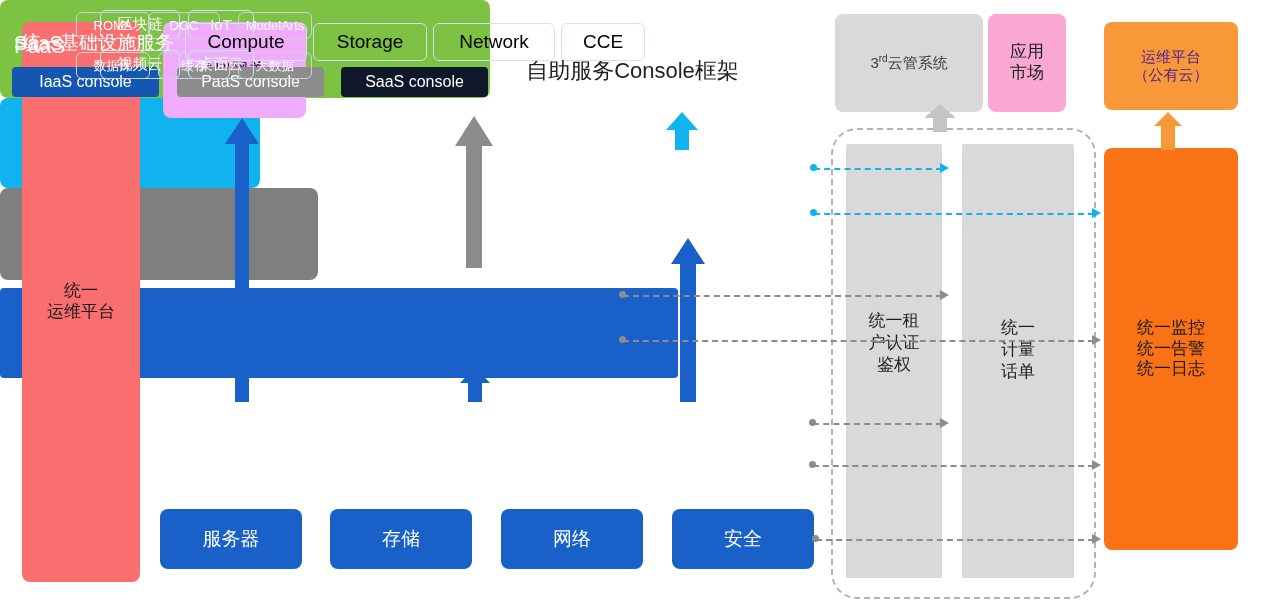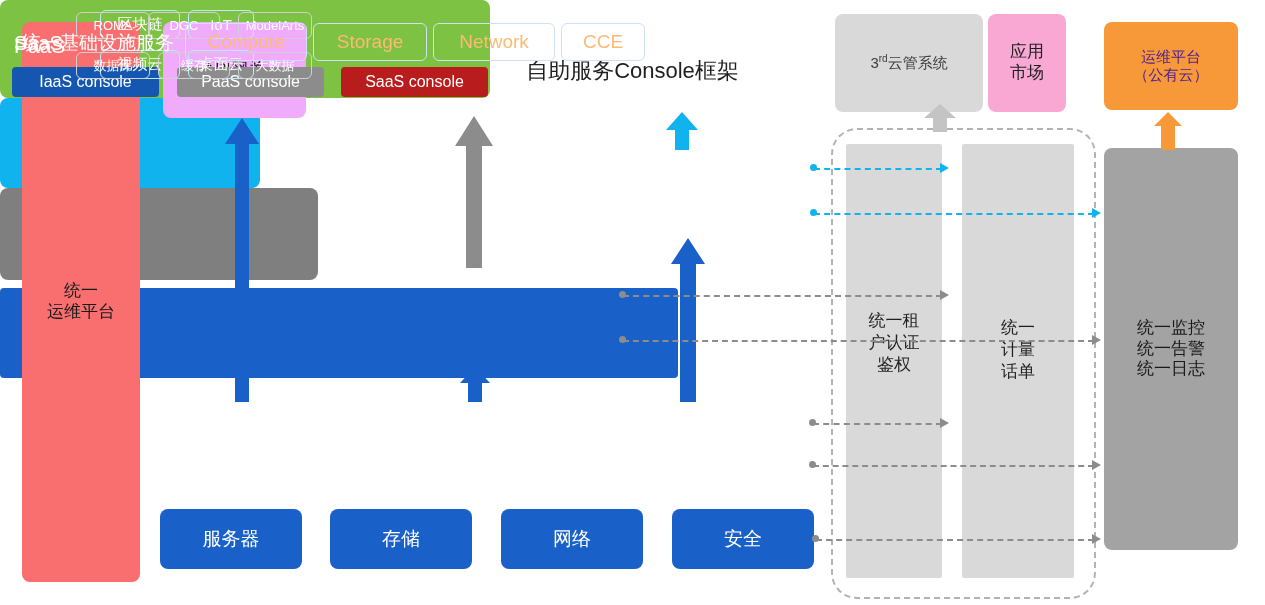--- a/index.html
+++ b/index.html
@@ -5,38 +5,38 @@
   html,body{margin:0;padding:0;background:#ffffff;}
   body{width:1265px;height:605px;overflow:hidden;
        font-family:"Liberation Sans","DejaVu Sans",sans-serif;}
   #stage{position:relative;width:1265px;height:605px;}
   .box{position:absolute;box-sizing:border-box;display:flex;align-items:center;
        justify-content:center;text-align:center;line-height:1.22;}
 
   
   .sec-gov{left:22px;top:22px;width:118px;height:560px;background:#f96f6f;
            border-radius:8px;color:#1a1a1a;font-size:17px;}
-  .ops{left:1104px;top:148px;width:134px;height:402px;background:#a3a3a3;
+  .ops{left:1104px;top:148px;width:134px;height:402px;background:#f97316;
        border-radius:8px;color:#1a1a1a;font-size:17px;}
   .ops-top{left:1104px;top:22px;width:134px;height:88px;background:#f79938;
            border-radius:8px;color:#4c1d95;font-size:15px;}
 
   
   .api-gw{left:163px;top:22px;width:143px;height:96px;background:#f0abfc;
           border-radius:8px;color:#262626;font-size:17px;text-decoration:underline;}
   .console{left:323px;top:22px;width:490px;height:98px;background:#7dc242;
            border-radius:8px;display:block;}
   .console-title{position:absolute;left:0;top:8px;width:100%;text-align:center;
                  color:#1f1f1f;font-size:22px;margin-top:48px;}
   .console-chip{position:absolute;top:67px;height:30px;border-radius:4px;
                 color:#fff;font-size:16px;display:flex;align-items:center;
                 justify-content:center;}
   .chip-iaas{left:12px;width:147px;background:#1557b0;}
   .chip-paas{left:177px;width:147px;background:#8c8c8c;}
-  .chip-saas{left:341px;width:147px;background:#b91c1c;}
+  .chip-saas{left:341px;width:147px;background:#0f172a;}
 
   .thirdcloud{left:835px;top:14px;width:148px;height:98px;background:#d9d9d9;
               border-radius:8px;color:#3d3d3d;font-size:15px;}
   .appmkt{left:988px;top:14px;width:78px;height:98px;background:#f9a8d4;
           border-radius:8px;color:#1f1f1f;font-size:17px;}
 
   
   .saas{left:553px;top:148px;width:260px;height:90px;background:#11b3ef;
         border-radius:8px;display:block;}
   .saas-label{position:absolute;left:14px;top:32px;color:#fff;font-size:20px;}
@@ -60,21 +60,21 @@
   .pc3{left:238px;top:12px;width:72px;}
   .pc4{left:76px;top:52px;width:72px;}
   .pc5{left:158px;top:52px;width:70px;}
   .pc6{left:238px;top:52px;width:72px;}
 
   
   .infra{left:160px;top:400px;width:678px;height:90px;background:#1960c8;
          border-radius:4px;display:block;margin-top:8px;}
   .infra-label{position:absolute;left:22px;top:30px;color:#fff;font-size:19px;}
   .infra-chip{position:absolute;top:23px;height:36px;border:1.6px solid #cfe0f7;
-              border-radius:6px;color:#fdba74;font-size:19px;display:flex;
+              border-radius:6px;color:#000000;font-size:19px;display:flex;
               align-items:center;justify-content:center;}
   .ic1{left:185px;width:120px;}
   .ic2{left:313px;width:112px;}
   .ic3{left:433px;width:120px;}
   .ic4{left:561px;width:82px;}
 
   
   .bot{top:509px;height:60px;background:#1960c8;border-radius:8px;color:#fff;
        font-size:19px;}
   .b1{left:160px;width:142px;}

